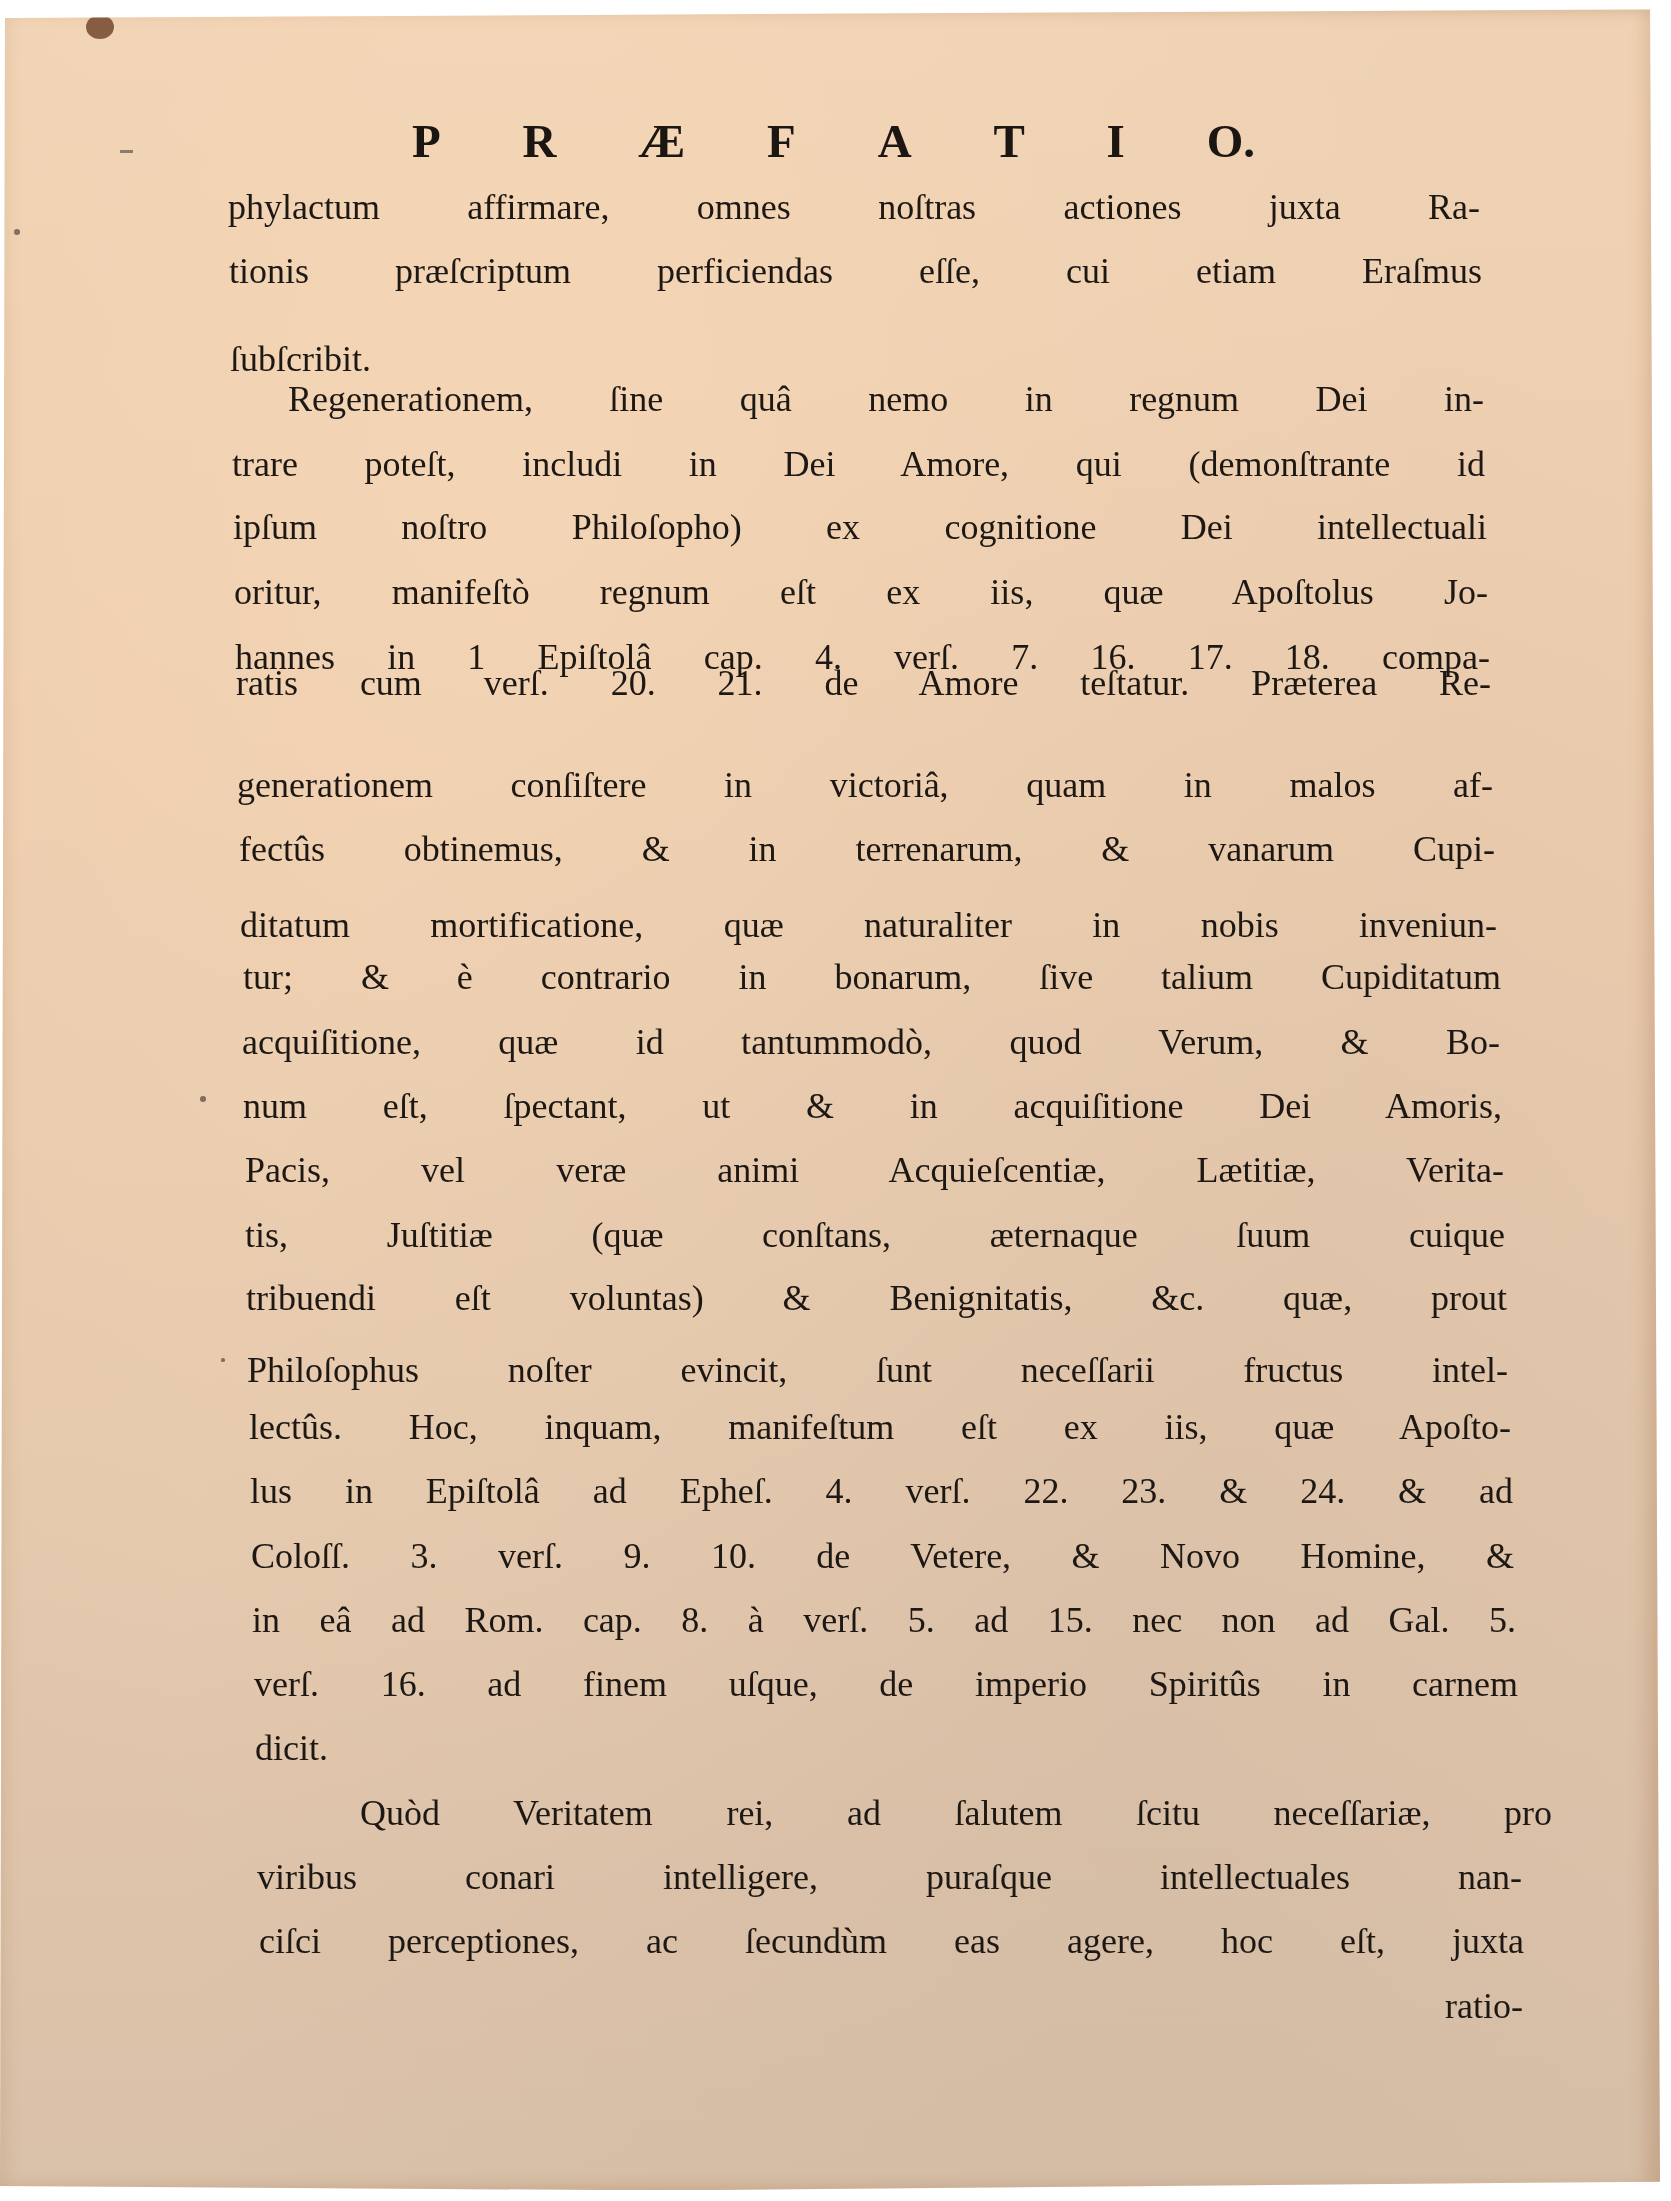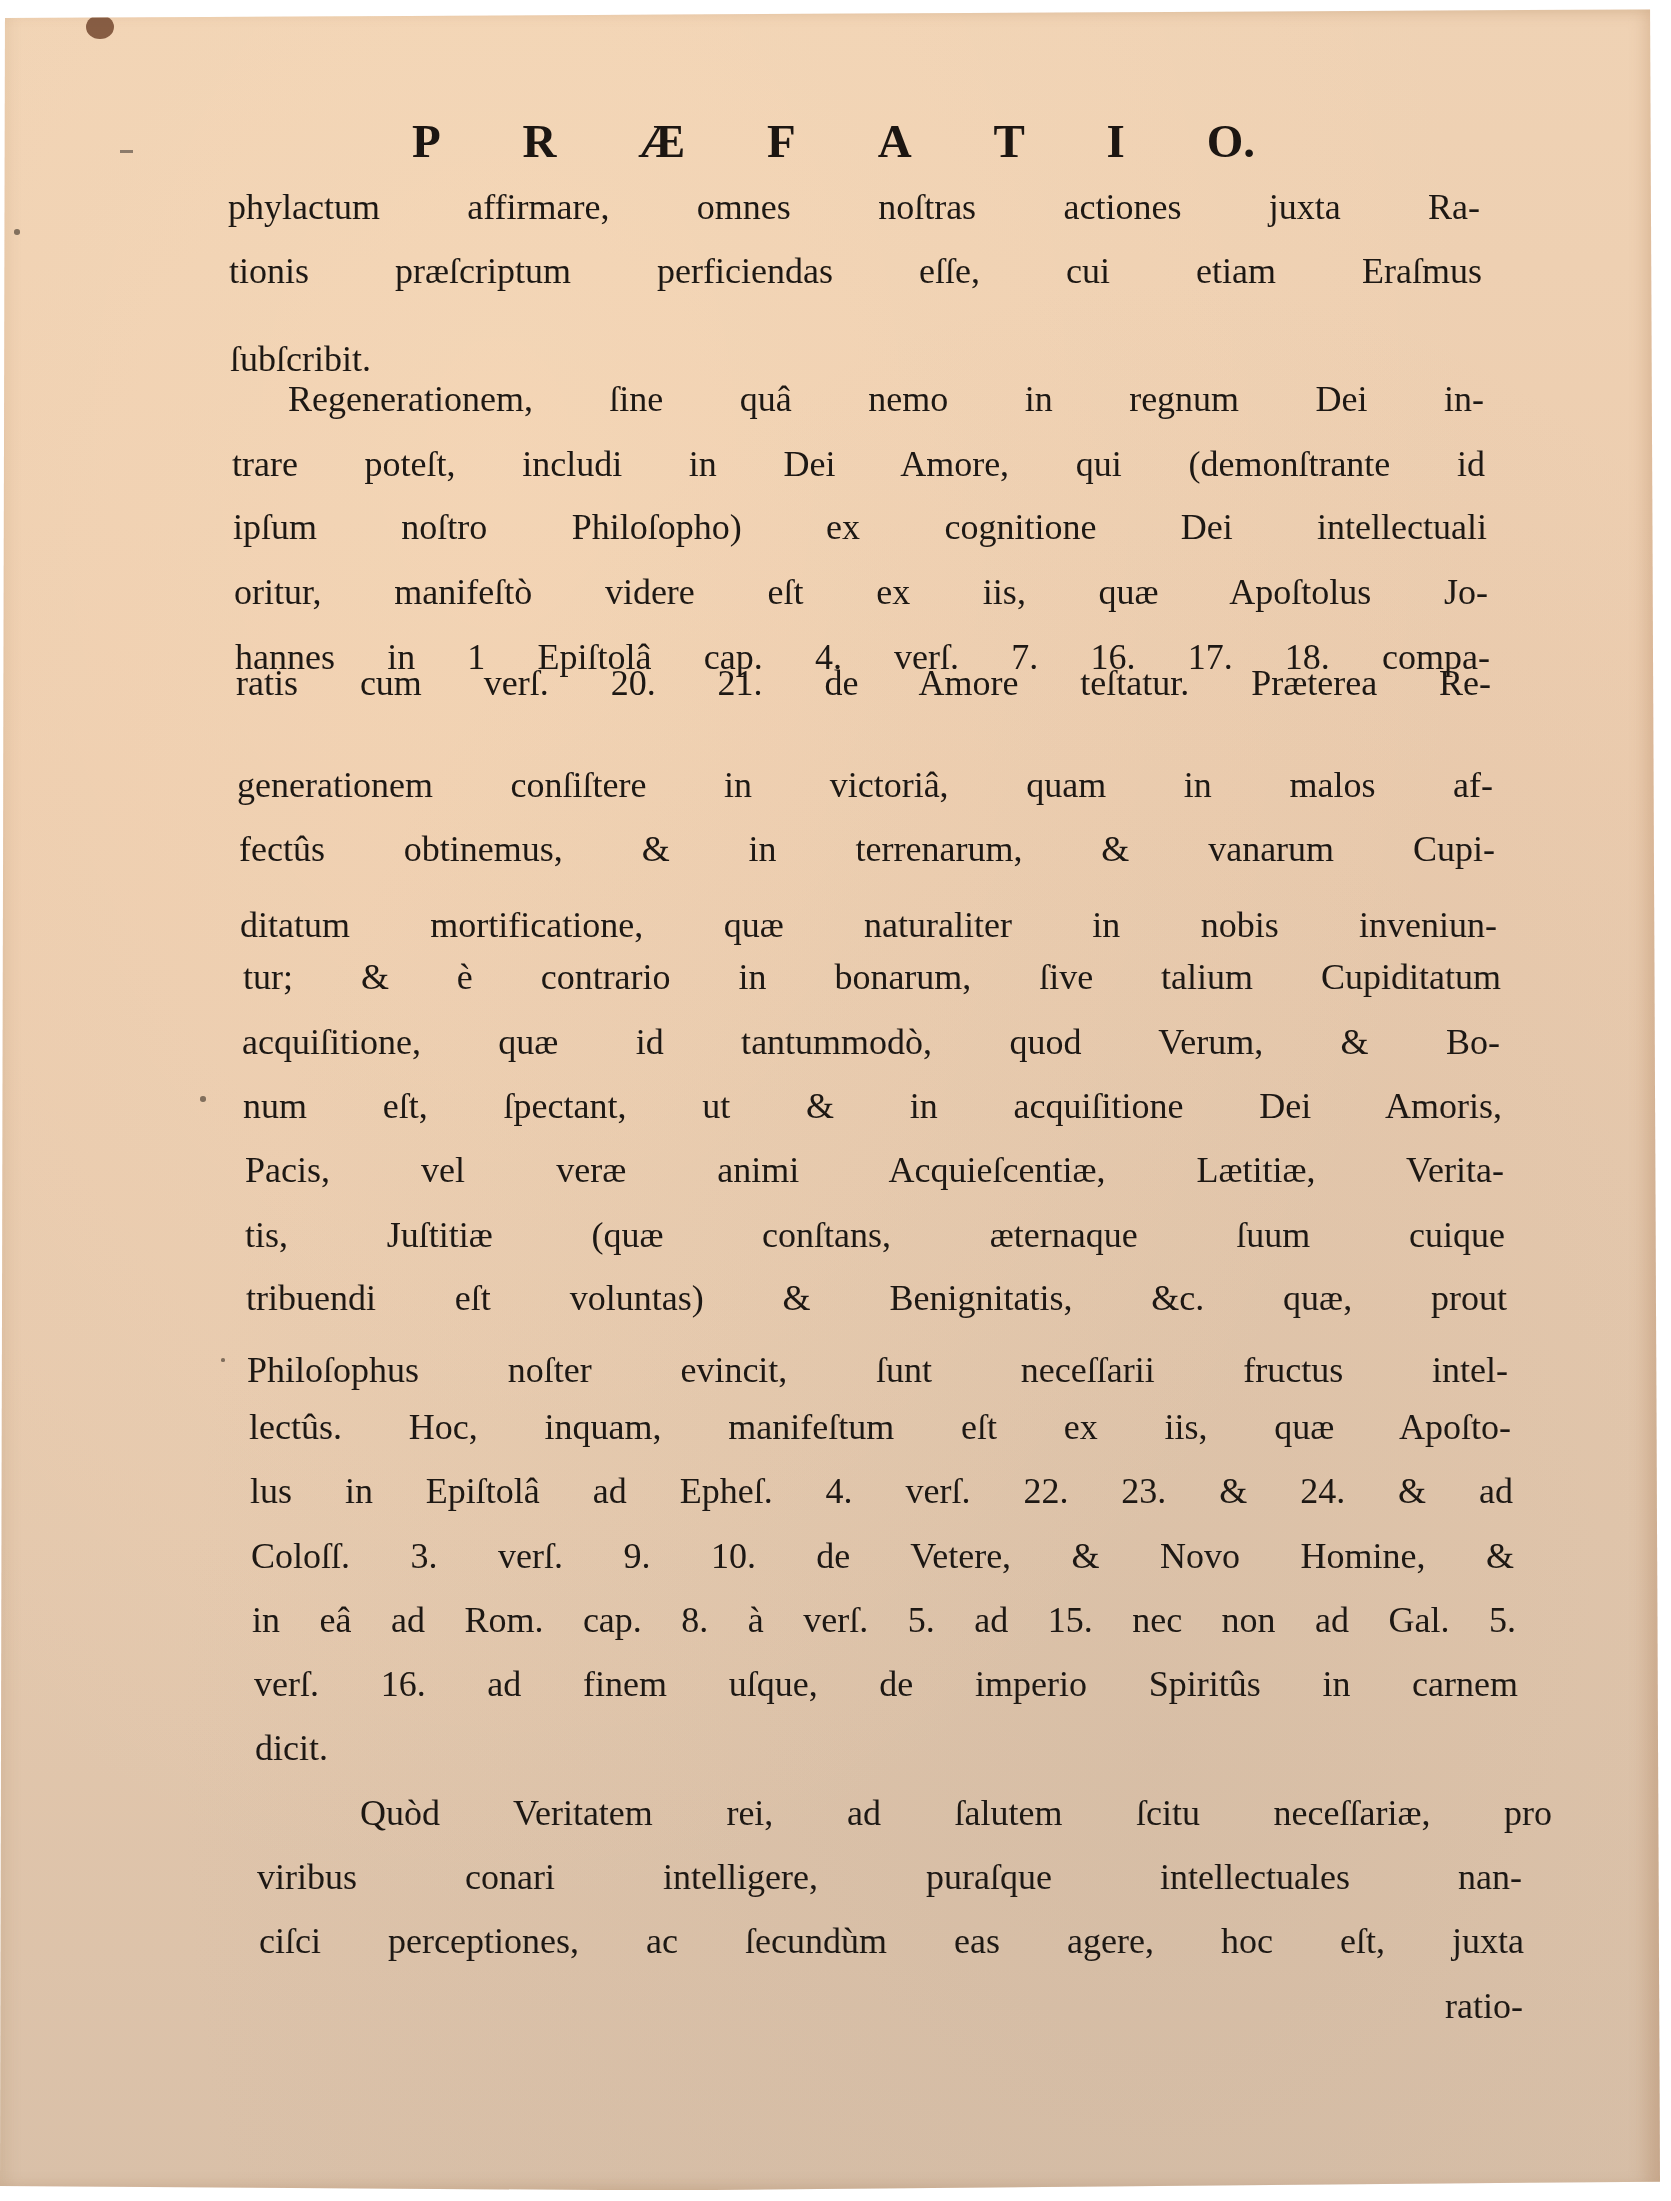--- a/index.html
+++ b/index.html
@@ -57,21 +57,21 @@
     <span>O.</span>
   </div>
 
   <div>
     <div class="line" style="top: 180px; left: 228px; width: 1252px;">phylactum affirmare, omnes noſtras actiones juxta Ra-</div>
     <div class="line" style="top: 244px; left: 229px; width: 1253px;">tionis præſcriptum perficiendas eſſe, cui etiam Eraſmus</div>
     <div class="line" style="top:308px;left:230px;width:auto;text-align-last:left;margin-top:24px;">ſubſcribit.</div>
     <div class="line" style="top: 372px; left: 288px; width: 1196px;">Regenerationem, ſine quâ nemo in regnum Dei in-</div>
     <div class="line" style="top: 437px; left: 232px; width: 1253px;">trare poteſt, includi in Dei Amore, qui (demonſtrante id</div>
     <div class="line" style="top: 500px; left: 233px; width: 1254px;">ipſum noſtro Philoſopho) ex cognitione Dei intellectuali</div>
-    <div class="line" style="top: 565px; left: 234px; width: 1254px;">oritur, manifeſtò videre eſt ex iis, quæ Apoſtolus Jo-</div>
+    <div class="line" style="top: 565px; left: 234px; width: 1254px;">oritur, manifeſtò regnum eſt ex iis, quæ Apoſtolus Jo-</div>
     <div class="line" style="top: 630px; left: 235px; width: 1255px;">hannes in 1 Epiſtolâ cap. 4. verſ. 7. 16. 17. 18. compa-</div>
     <div class="line" style="top: 656px; left: 236px; width: 1255px;">ratis cum verſ. 20. 21. de Amore teſtatur. Præterea Re-</div>
     <div class="line" style="top: 758px; left: 237px; width: 1256px;">generationem conſiſtere in victoriâ, quam in malos af-</div>
     <div class="line" style="top: 822px; left: 239px; width: 1256px;">fectûs obtinemus, &amp; in terrenarum, &amp; vanarum Cupi-</div>
     <div class="line" style="top: 886px; left: 240px; width: 1257px; margin-top: 12px;">ditatum mortificatione, quæ naturaliter in nobis inveniun-</div>
     <div class="line" style="top: 950px; left: 243px; width: 1258px;">tur; &amp; è contrario in bonarum, ſive talium Cupiditatum</div>
     <div class="line" style="top: 1015px; left: 242px; width: 1258px;">acquiſitione, quæ id tantummodò, quod Verum, &amp; Bo-</div>
     <div class="line" style="top: 1079px; left: 243px; width: 1259px;">num eſt, ſpectant, ut &amp; in acquiſitione Dei Amoris,</div>
     <div class="line" style="top: 1143px; left: 245px; width: 1259px;">Pacis, vel veræ animi Acquieſcentiæ, Lætitiæ, Verita-</div>
     <div class="line" style="top: 1208px; left: 245px; width: 1260px;">tis, Juſtitiæ (quæ conſtans, æternaque ſuum cuique</div>

